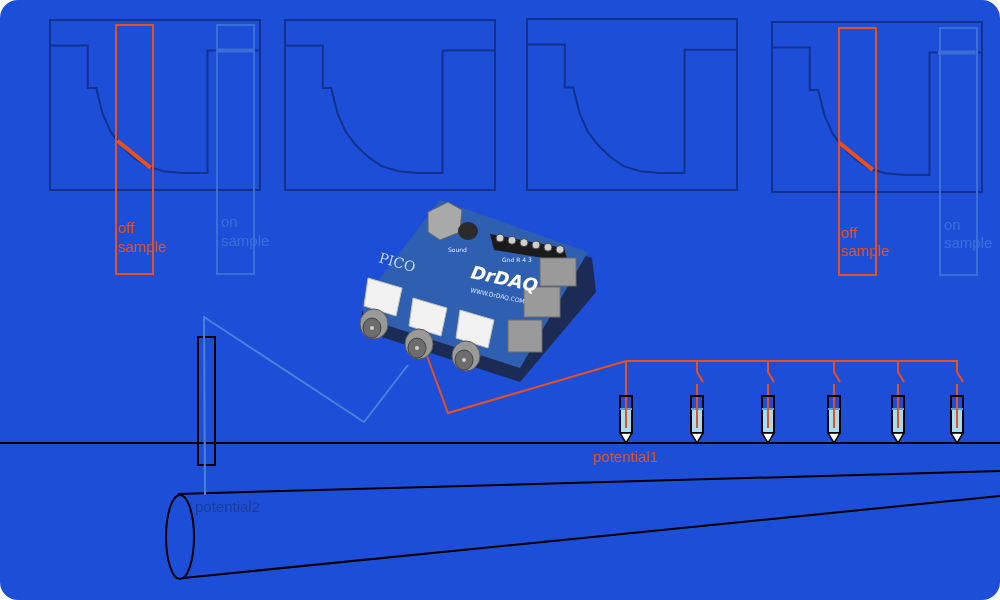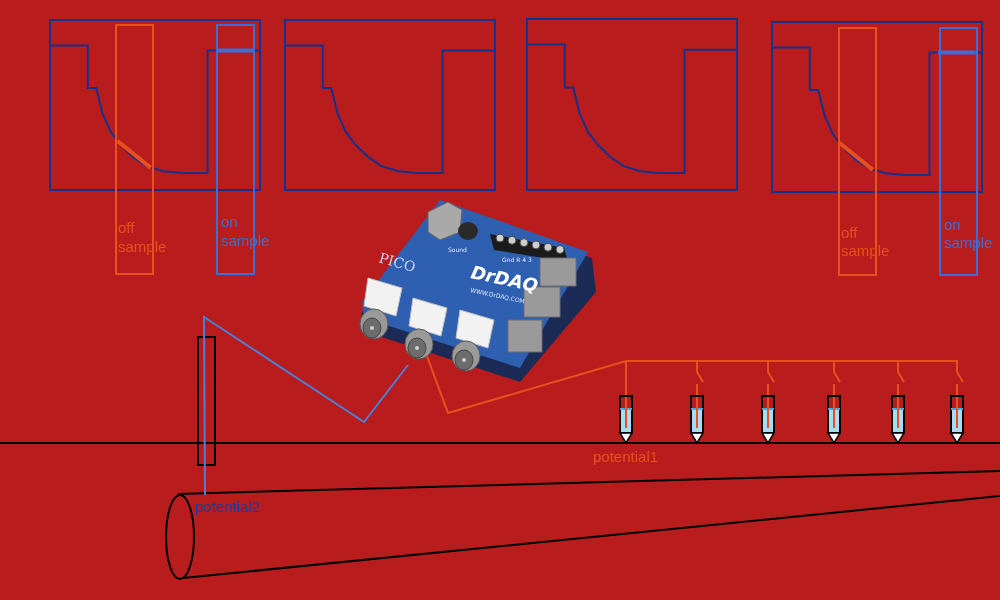--- a/index.html
+++ b/index.html
@@ -1,16 +1,16 @@
 <!DOCTYPE html>
 <html><head>
 <meta charset="utf-8">
 <style>
   html, body { margin: 0; padding: 0; background: #ffffff; }
-  #stage { position: relative; width: 1000px; height: 600px; overflow: hidden; background: #b91c1c; }
+  #stage { position: relative; width: 1000px; height: 600px; overflow: hidden; background: #1d4ed8; border-radius: 18px; }
   svg { position: absolute; left: 0; top: 0; }
   .lbl { font-family: "Liberation Sans", sans-serif; font-size: 15px; }
   .lbl-off { fill: #e8501e; }
   .lbl-on { fill: #3a6fd8; }
   .lbl-pot1 { fill: #e8501e; }
   .lbl-pot2 { fill: #1a3d9c; }
   .dev-text { font-family: "DejaVu Sans", sans-serif; font-weight: bold; font-style: italic; }
 </style>
 </head>
 <body>

